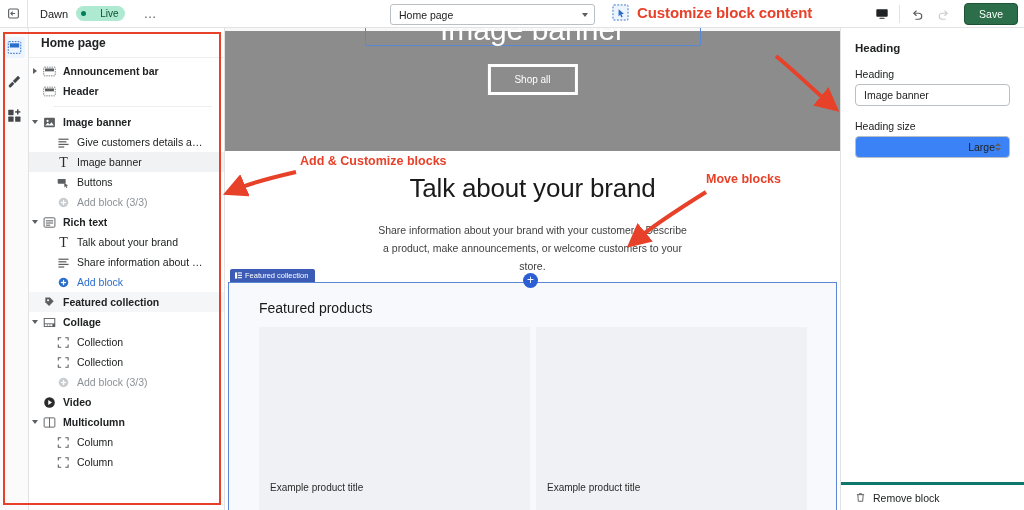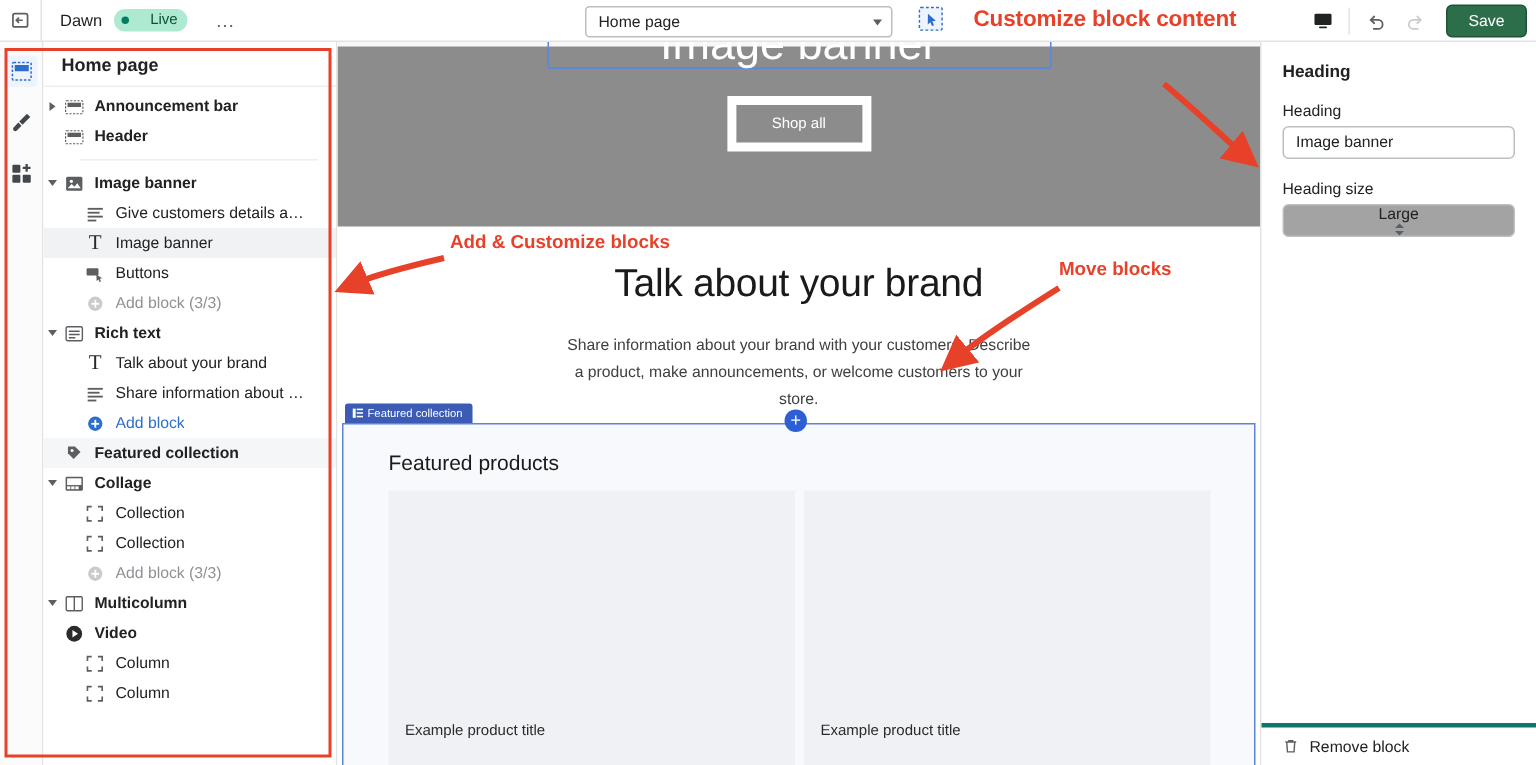--- a/index.html
+++ b/index.html
@@ -34,21 +34,21 @@
 
   .tb-center { position: absolute; left: 390px; top: 4px; width: 205px; height: 21px; }
   .page-select {
     width: 205px; height: 21px; border: 1px solid #babfc3; border-radius: 3px;
     background: #fff; display: flex; align-items: center; justify-content: space-between;
     padding: 0 6px 0 8px; font-size: 10.5px; color: #202223; cursor: pointer;
   }
   .caret-down { width: 0; height: 0; border-left: 3.5px solid transparent; border-right: 3.5px solid transparent; border-top: 4px solid #5c5f62; }
 
   .annot-headline {
-    position: absolute; left: 612px; top: 4px; display: flex; align-items: center; gap: 20px;
+    position: absolute; left: 612px; top: 4px; display: flex; align-items: center; gap: 8px;
   }
   .annot-headline .icon-box { width: 17px; height: 17px; }
   .annot-headline .txt { color: #e8412a; font-size: 15px; font-weight: bold; letter-spacing: -0.1px; }
 
   .tb-right { position: absolute; right: 6px; top: 0; height: 28px; display: flex; align-items: center; gap: 0; }
   .tb-icon-btn { width: 26px; height: 26px; display: flex; align-items: center; justify-content: center; cursor: pointer; }
   .tb-sep { width: 1px; height: 18px; background: #e1e3e5; margin: 0 4px; }
   .save-btn {
     background: #2c6e49; color: #fff; font-size: 10.5px; border-radius: 4px;
     padding: 4px 14px; margin-left: 8px; cursor: pointer; border: 1px solid #1f5336;
@@ -111,21 +111,21 @@
     position: absolute; top: -18px; left: 50%; transform: translateX(-50%);
     font-size: 30px; color: #fff; font-weight: 400; white-space: nowrap;
     font-family: "Liberation Sans", sans-serif;
   }
   .banner-heading-sel {
     position: absolute; top: -21px; left: 50%; transform: translateX(-50%);
     width: 336px; height: 36px; border: 1px solid #5c86d6; border-radius: 2px;
   }
   .shop-all {
     position: absolute; top: 33px; left: 50%; transform: translateX(-50%);
-    border: 6px solid #ffffff; color: #fff; font-size: 10px;
+    border: 3px solid #ffffff; color: #fff; font-size: 10px;
     padding: 7px 24px; background: transparent; cursor: pointer;
   }
   .richtext { padding-top: 22px; text-align: center; background: #fff; }
   .rt-heading { font-size: 26px; color: #1a1a1a; font-weight: 400; letter-spacing: -0.2px; }
   .rt-body { margin-top: 17px; font-size: 10.5px; color: #404040; line-height: 18px; max-width: 310px; margin-left: auto; margin-right: auto; }
 
   .fc-wrap { position: relative; margin-top: 7px; }
   .fc-tab {
     position: absolute; left: 5px; top: -13px; height: 13px; background: #3b5bb5;
     color: #fff; font-size: 7.5px; display: flex; align-items: center; gap: 3px;
@@ -152,22 +152,22 @@
   .rp-title { font-size: 11.5px; font-weight: bold; color: #202223; padding: 14px 0 0 14px; }
   .rp-field { padding: 14px 14px 0 14px; }
   .rp-label { font-size: 10.5px; color: #202223; margin-bottom: 4px; }
   .rp-input {
     width: 100%; height: 22px; border: 1px solid #babfc3; border-radius: 4px;
     background: #fff; font-size: 10.5px; color: #202223; padding: 0 8px;
     font-family: "Liberation Sans", sans-serif;
   }
   .rp-select {
     width: 100%; height: 22px; border: 1px solid #babfc3; border-radius: 4px;
-    background: #a3a3a3; font-size: 10.5px; color: #202223; padding: 0 8px;
-    display: flex; align-items: center; justify-content: flex-end; cursor: pointer; flex-direction: column;
+    background: #3b82f6; font-size: 10.5px; color: #202223; padding: 0 8px;
+    display: flex; align-items: center; justify-content: flex-end; cursor: pointer;
   }
   .updown { display: flex; flex-direction: column; gap: 2px; align-items: center; }
   .updown .u { width: 0; height: 0; border-left: 3px solid transparent; border-right: 3px solid transparent; border-bottom: 3.5px solid #5c5f62; }
   .updown .d { width: 0; height: 0; border-left: 3px solid transparent; border-right: 3px solid transparent; border-top: 3.5px solid #5c5f62; }
   .rp-footer {
     position: absolute; left: 0; bottom: 0; width: 184px; height: 28px;
     border-top: 3px solid #0f766e; display: flex; align-items: center; gap: 7px; padding-left: 14px;
     font-size: 10.5px; color: #202223; cursor: pointer; background: #fff;
   }
 
@@ -422,40 +422,40 @@
           <span class="ico" style="color: rgb(201, 204, 207);">
             <svg width="13" height="13" viewBox="0 0 18 18">
               <circle cx="9" cy="9" r="6.6" fill="currentColor"></circle>
               <rect x="8.2" y="5.4" width="1.7" height="7.2" fill="#fff"></rect>
               <rect x="5.4" y="8.2" width="7.2" height="1.7" fill="#fff"></rect>
             </svg>
           </span>
           <span class="lbl">Add block (3/3)</span>
         </div>
         <div class="sb-row section">
+          <span class="twisty"></span>
+          <span class="ico">
+            <svg width="13" height="13" viewBox="0 0 18 18">
+              <circle cx="9" cy="9" r="7.3" fill="#2b2b2b"></circle>
+              <path d="M7.3 5.6l5.2 3.4-5.2 3.4z" fill="#fff"></path>
+            </svg>
+          </span>
+          <span class="lbl">Video</span>
+        </div>
+        <div class="sb-row section">
           <span class="twisty">
             <i class="tw down"></i>
           </span>
           <span class="ico">
             <svg width="13" height="13" viewBox="0 0 18 18">
               <rect x="1.6" y="2.6" width="14.8" height="12.8" rx="1" fill="none" stroke="#5c5f62" stroke-width="1.3"></rect>
               <rect x="8.4" y="2.6" width="1.3" height="12.8" fill="#5c5f62"></rect>
             </svg>
           </span>
           <span class="lbl">Multicolumn</span>
-        </div>
-        <div class="sb-row section">
-          <span class="twisty"></span>
-          <span class="ico">
-            <svg width="13" height="13" viewBox="0 0 18 18">
-              <circle cx="9" cy="9" r="7.3" fill="#2b2b2b"></circle>
-              <path d="M7.3 5.6l5.2 3.4-5.2 3.4z" fill="#fff"></path>
-            </svg>
-          </span>
-          <span class="lbl">Video</span>
         </div>
         <div class="sb-row block">
           <span class="ico">
             <svg width="13" height="13" viewBox="0 0 18 18">
               <path d="M1.8 5.6V2.4h3.2M12.2 2.4h3.2v3.2M15.4 12.4v3.2h-3.2M5 15.6H1.8v-3.2" fill="none" stroke="#5c5f62" stroke-width="1.5" stroke-linecap="square"></path>
             </svg>
           </span>
           <span class="lbl">Column</span>
         </div>
         <div class="sb-row block">

